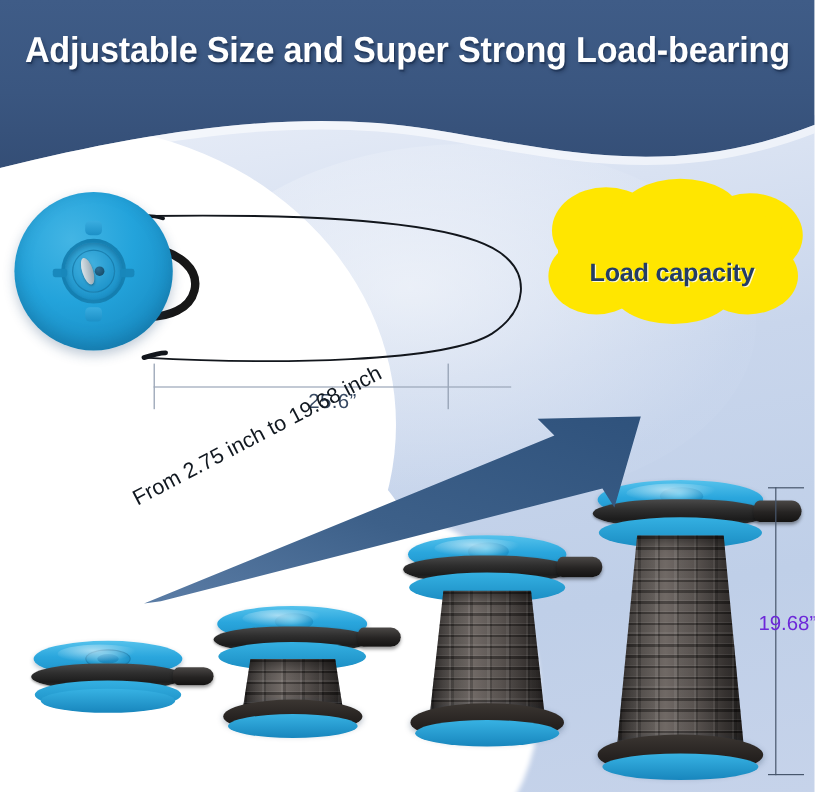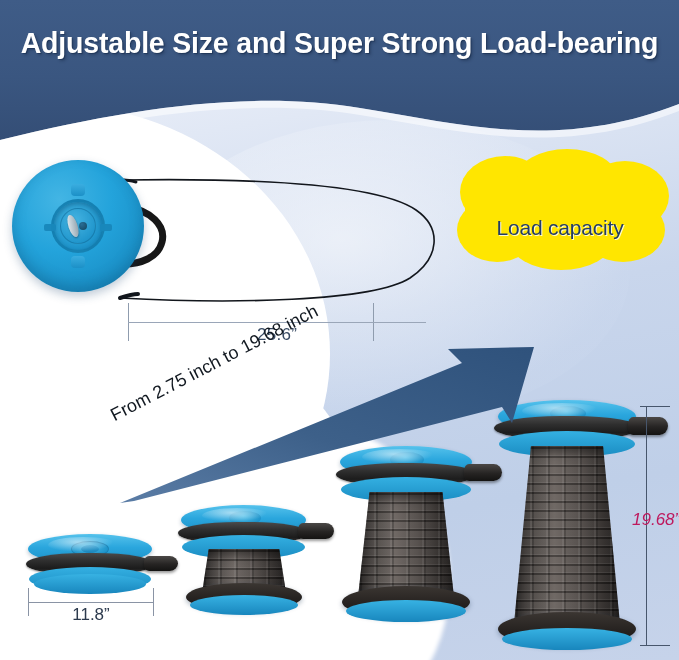--- a/index.html
+++ b/index.html
@@ -96,21 +96,21 @@
     z-index:7;
   }
   .cloud-text{
     position:absolute; left:0; top:0; width:222px; height:122px;
     display:flex; flex-direction:column;
     align-items:center; justify-content:center;
     gap:1px;
   }
   .cloud-line1{
     color:#233c66;
-    font-weight:normal;
+    font-weight:bold;
     font-size:21px;
     letter-spacing:-.2px;
     text-shadow:1px 1px 0 #fffbd0;
     margin-top:38px;
   }
   .cloud-line2{
     color:#233c66;
     font-weight:bold;
     font-size:42px;
     line-height:0.95;
@@ -410,25 +410,24 @@
   .dim-1968 .vline{
     position:absolute; left:10px; top:2px; width:1px; height:240px; background:#47566c;
   }
   .dim-1968 .tick{
     position:absolute; left:4px; width:30px; height:1px; background:#47566c;
   }
   .dim-1968 .tick.t{ top:2px; }
   .dim-1968 .tick.b{ bottom:2px; }
   .dim-1968 .vlabel{
     position:absolute; left:-4px; top:104px;
-    font-size:17px; color:#be185d;
+    font-size:17px; color:#6d28d9;
     white-space:nowrap;
     background:transparent;
     padding:2px 0;
-    font-style:italic;
   }
 </style>
 </head>
 <body>
 
 <div id="canvas">
 
   <div class="bg-tint"></div>
   <div class="bg-soft-circle"></div>
   <div class="bg-white-blob-1"></div>
@@ -551,26 +550,20 @@
     <div class="s-top-hi"></div>
     <div class="s-strapband"></div>
     <div class="s-rim"></div>
     <div class="s-body"></div>
     <div class="s-base"></div>
     <div class="s-base-blue"></div>
     <div class="s-handle"></div>
   </div>
 
 
-  <div class="dim-118">
-    <div class="tick l"></div>
-    <div class="tick r"></div>
-    <div class="dline"></div>
-    <div class="dlabel">11.8”</div>
-  </div>
 
   <div class="dim-1968">
     <div class="tick t"></div>
     <div class="tick b"></div>
     <div class="vline"></div>
     <div class="vlabel">19.68”</div>
   </div>
 
 </div>
 

